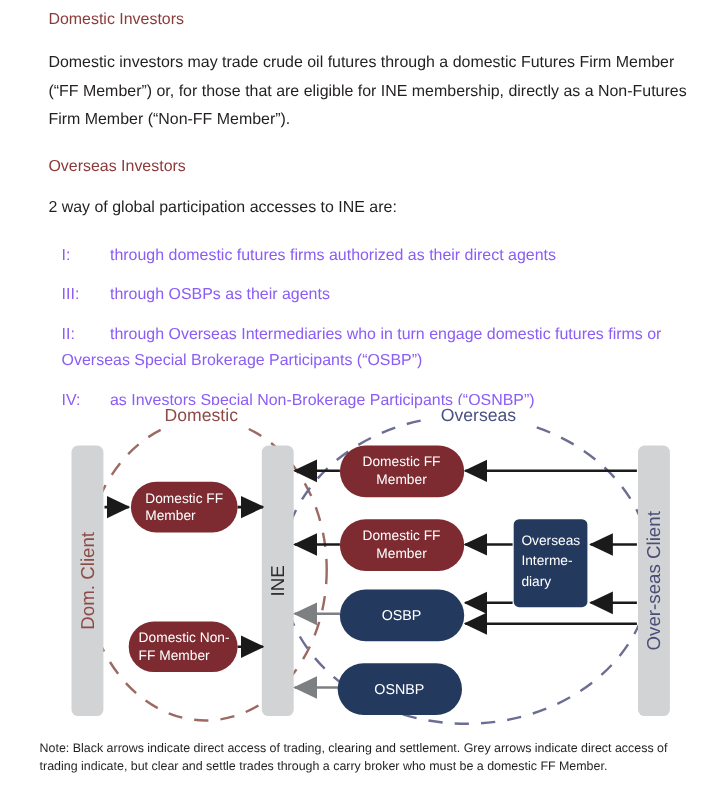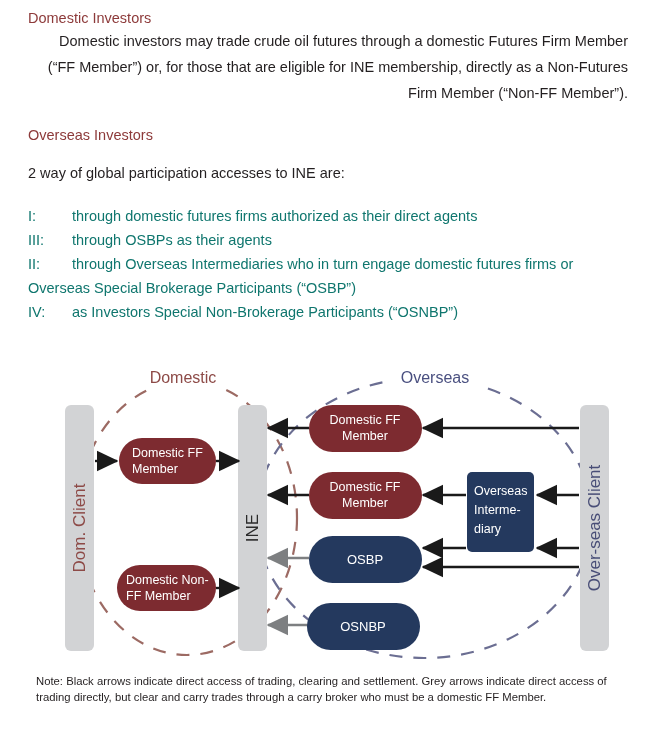--- a/index.html
+++ b/index.html
@@ -11,40 +11,40 @@
     color: #231f20;
     overflow: hidden;
   }
   #page {
     position: relative;
     width: 660px; height: 730px;
     background: #ffffff;
   }
 
   
-  .prose { position: absolute; left: 28px; top: 0; width: 600px; }
+  .prose { position: absolute; left: 44px; top: 0; width: 600px; }
 
   .section-head {
     color: #8d3a3a;
     font-size: 14.5px;
     line-height: 20px;
     margin: 0;
     padding: 0;
   }
   .para {
     color: #231f20;
     font-size: 14.5px;
     line-height: 26px;
     margin: 0;
   }
   .list-line {
-    color: #0f766e;
+    color: #8b5cf6;
     font-size: 14.5px;
     line-height: 24px;
-    margin: 0;
+    margin: 12px;
     white-space: pre-wrap;
   }
   .roman {
     display: inline-block;
     width: 44px;
   }
 
   
   #diagram {
     position: absolute;
@@ -65,21 +65,21 @@
 </style>
 </head>
 <body>
 
 <div id="page">
 
   <div class="prose">
 
     <p class="section-head" style="margin-top:8px;">Domestic Investors</p>
 
-    <p class="para" style="margin-top:0;text-align:right;">Domestic investors may trade crude oil futures through a domestic Futures Firm Member (“FF Member”) or, for those that are eligible for INE membership, directly as a Non-Futures Firm Member (“Non-FF Member”).</p>
+    <p class="para" style="margin-top:16px;">Domestic investors may trade crude oil futures through a domestic Futures Firm Member (“FF Member”) or, for those that are eligible for INE membership, directly as a Non-Futures Firm Member (“Non-FF Member”).</p>
 
     <p class="section-head" style="margin-top:19px;">Overseas Investors</p>
 
     <p class="para" style="margin-top:15px;">2 way of  global participation accesses to INE are:</p>
 
     <div style="margin-top:18px;">
       <p class="list-line"><span class="roman">I:</span><span>through domestic futures firms authorized as their direct agents</span></p>
       <p class="list-line"><span class="roman">III:</span><span>through OSBPs as their agents</span></p>
       <p class="list-line"><span class="roman">II:</span><span>through Overseas Intermediaries who in turn engage domestic futures firms or Overseas Special Brokerage Participants (“OSBP”)</span></p>
       <p class="list-line"><span class="roman">IV:</span><span>as Investors Special Non-Brokerage Participants (“OSNBP”)</span></p>
@@ -180,15 +180,15 @@
       <g>
         <rect x="467" y="104" width="67" height="80" rx="5" fill="#24395e"></rect>
         <text x="474" y="127" font-family="Liberation Sans, sans-serif" font-size="12.5" fill="#ffffff">Overseas</text>
         <text x="474" y="146" font-family="Liberation Sans, sans-serif" font-size="12.5" fill="#ffffff">Interme-</text>
         <text x="474" y="165" font-family="Liberation Sans, sans-serif" font-size="12.5" fill="#ffffff">diary</text>
       </g>
 
     </svg>
   </div>
 
-  <p class="note">Note: Black arrows indicate direct access of  trading, clearing and settlement. Grey arrows indicate direct access of trading directly, but clear and carry trades through a carry broker who must be a domestic FF Member.</p>
+  <p class="note">Note: Black arrows indicate direct access of  trading, clearing and settlement. Grey arrows indicate direct access of trading indicate, but clear and settle trades through a carry broker who must be a domestic FF Member.</p>
 
 </div>
 
 </body></html>

